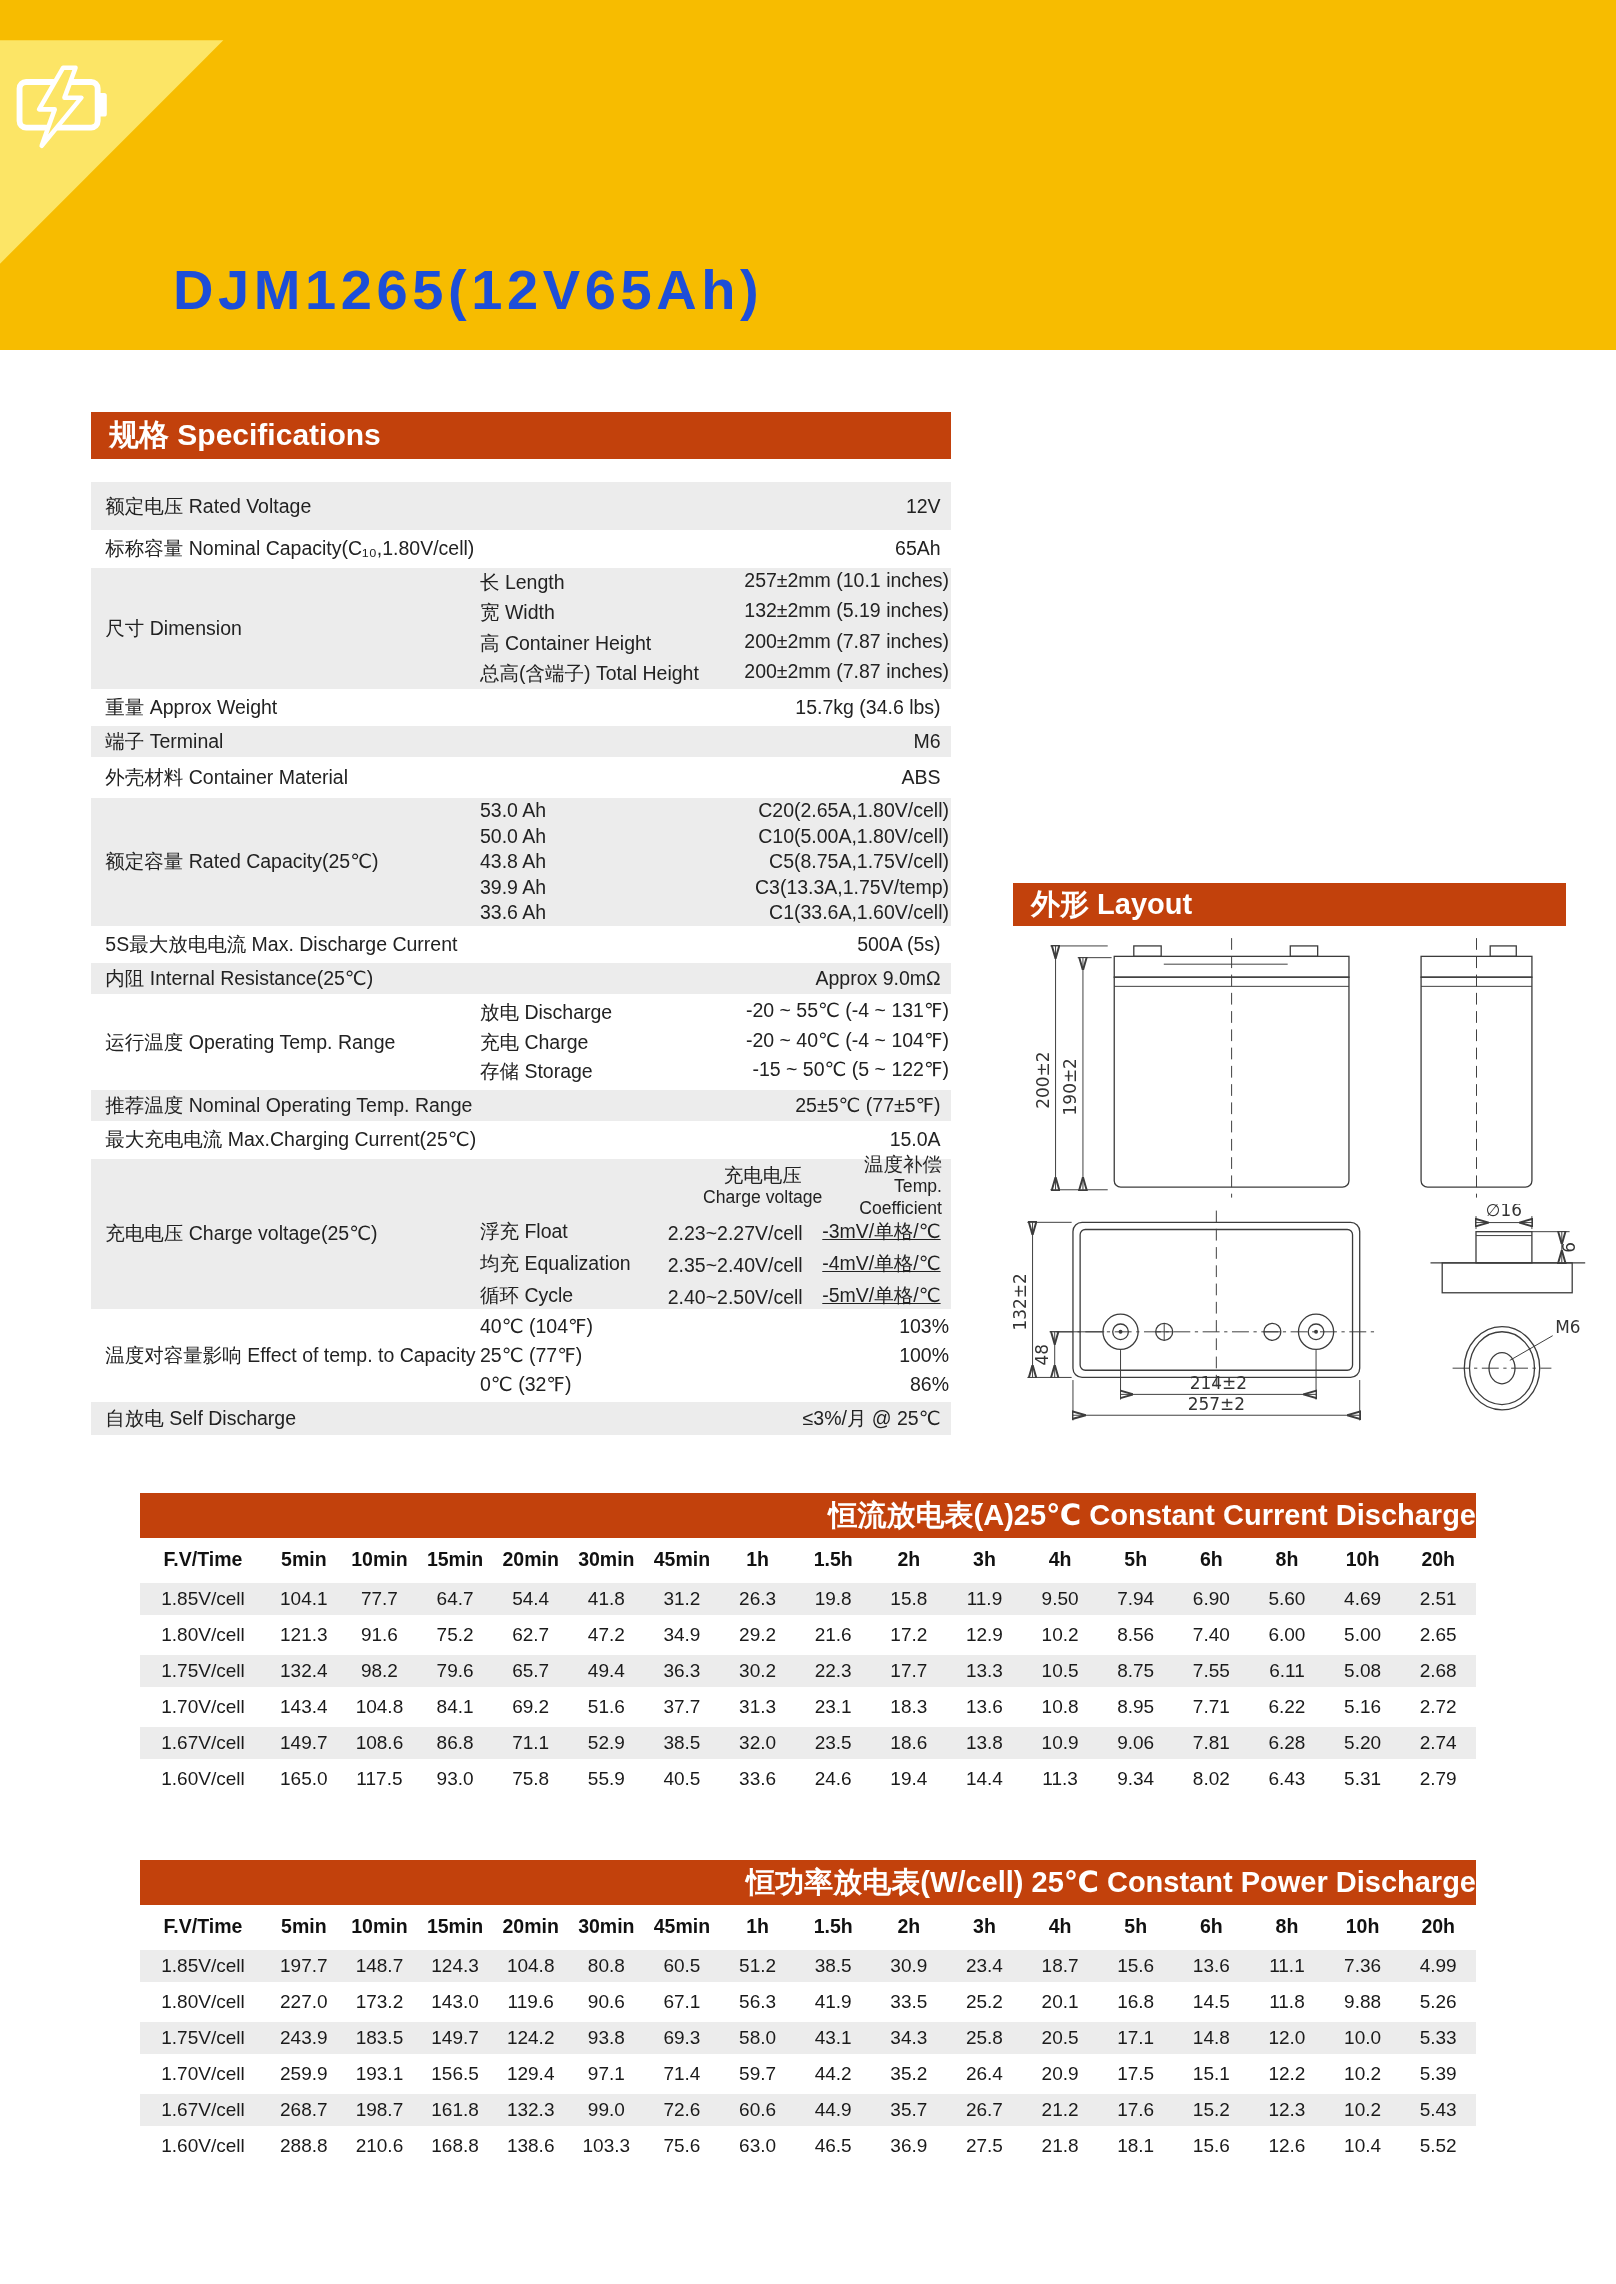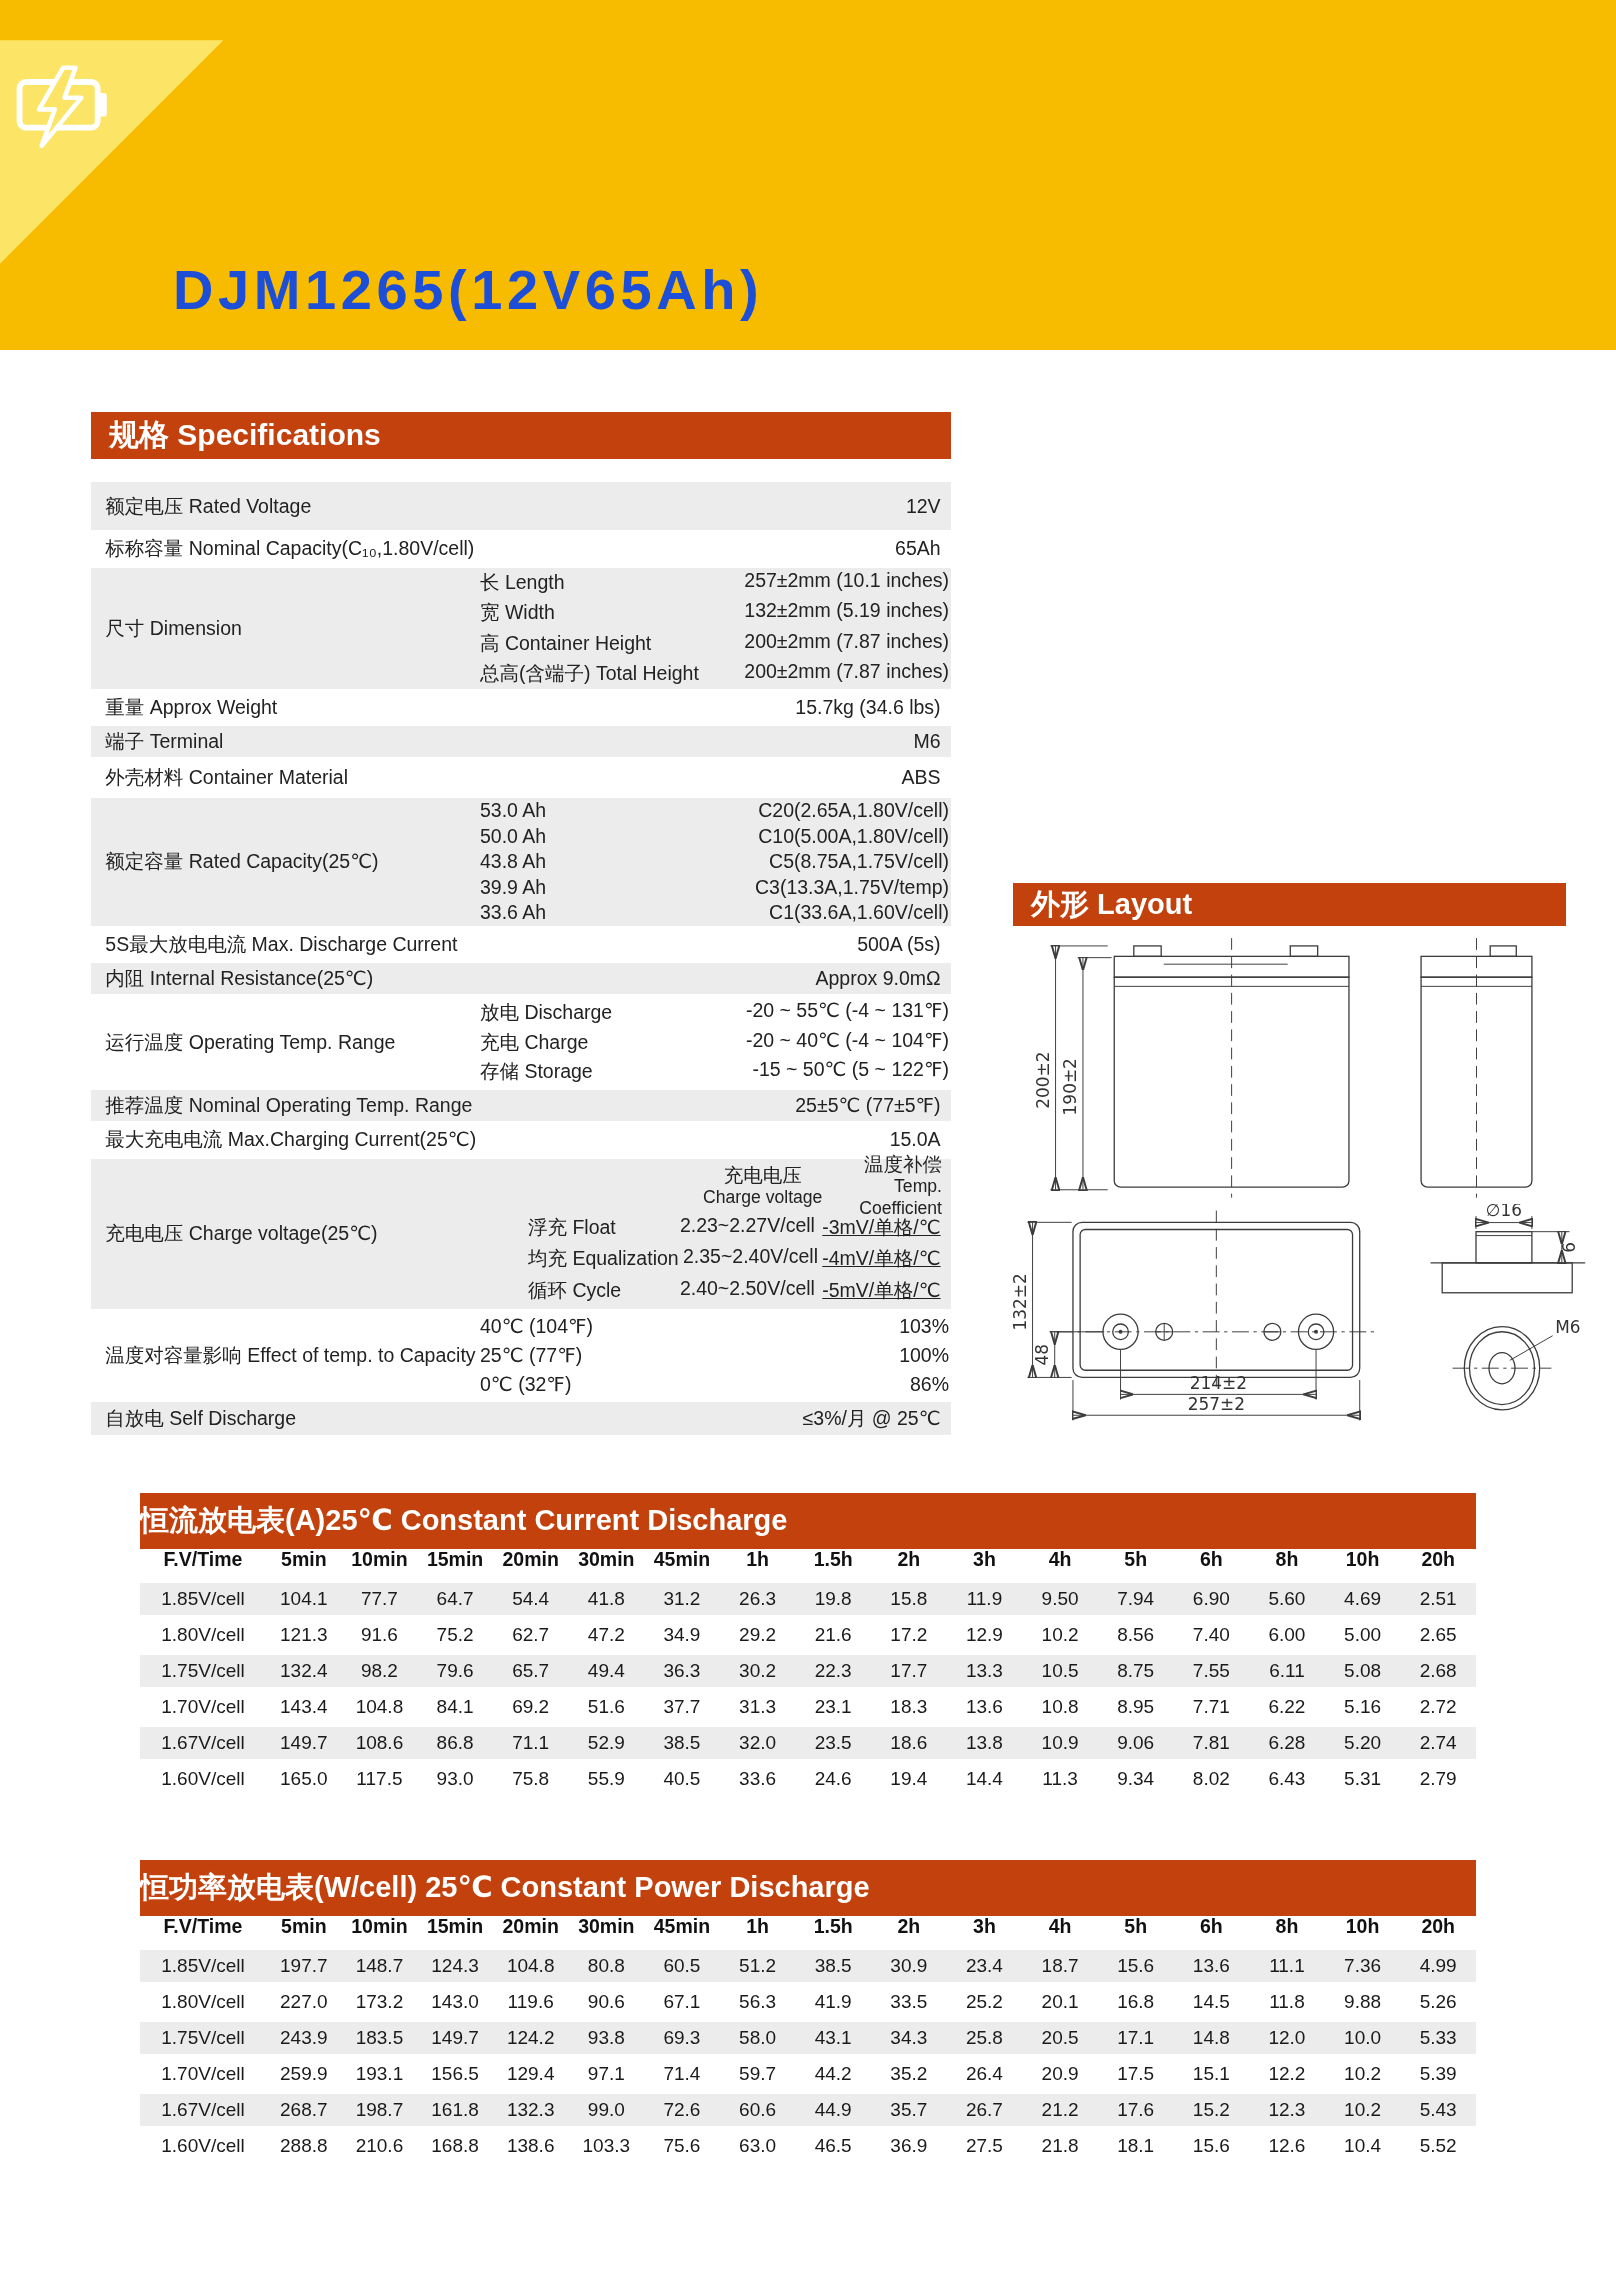--- a/index.html
+++ b/index.html
@@ -7,40 +7,40 @@
         font-family:"Liberation Sans","DejaVu Sans",sans-serif;color:#222;}
   
   .banner{position:absolute;left:0;top:0;width:1616px;height:350px;background:#F7BC00;}
   .banner-art{position:absolute;left:0;top:0;}
   .product-title{position:absolute;left:173px;top:257px;margin:0;font-size:56px;font-weight:bold;
                  letter-spacing:4.6px;color:#1d4ed8;white-space:nowrap;}
   
   .ybar{position:absolute;background:#c2410c;color:#fff;font-weight:bold;display:flex;align-items:center;}
   .specs-bar{left:91px;top:412px;width:860px;height:47px;font-size:30px;padding-left:18px;box-sizing:border-box;}
   .layout-bar{left:1013px;top:883px;width:553px;height:43px;font-size:29px;padding-left:18px;box-sizing:border-box;}
-  .table-bar{width:1336px;height:56px;font-size:29px;justify-content:flex-start;}
+  .table-bar{width:1336px;height:45px;font-size:29px;justify-content:flex-end;}
   .cc-bar{left:140px;top:1493px;}
   .cp-bar{left:140px;top:1860px;}
   
   .spec-table{position:absolute;left:91px;top:482px;width:860px;}
   .srow{position:relative;display:flex;align-items:center;width:100%;margin-bottom:3.3px;font-size:19.5px;}
   .gray{background:#ECECEC;}
   .lbl{padding-left:14.3px;white-space:nowrap;}
   .val{margin-left:auto;padding-right:10.4px;white-space:nowrap;}
   .subs{position:absolute;left:389px;right:0;top:0;bottom:0;display:flex;flex-direction:column;justify-content:space-around;}
   .subrow{display:flex;align-items:flex-start;}
   .subrow .val{margin-left:auto;padding-right:2px;}
   .sname{white-space:nowrap;}
   .hdr3{display:flex;align-items:center;height:55px;}
   .hdr3 .hcol1{width:195px;}
   .hdr3 .hcol2{width:202px;text-align:center;line-height:22px;}
   .hdr3 .hcol3{flex:1;text-align:right;padding-right:9px;line-height:22px;}
   .hcn{font-size:19.5px;}
   .hen{font-size:17.6px;}
-  .subrow3{display:flex;align-items:flex-start;flex:1;margin-left:48px;}
+  .subrow3{display:flex;align-items:flex-end;flex:1;}
   .subrow3 .sname{width:195px;}
   .subrow3 .vmid{width:202px;text-align:center;white-space:nowrap;}
   .subrow3 .val{margin-left:auto;text-decoration:underline;}
   
   .dtable{position:absolute;width:1336px;border-collapse:separate;border-spacing:0 4.6px;table-layout:fixed;}
   .cc-table{left:140px;top:1536px;}
   .cp-table{left:140px;top:1903px;}
   .dtable th{font-size:19.5px;font-weight:bold;color:#111;height:37px;text-align:center;}
   .dtable td{font-size:19px;color:#1a1a1a;height:30px;text-align:center;}
   .dtable th:first-child,.dtable td:first-child{width:124px;}

